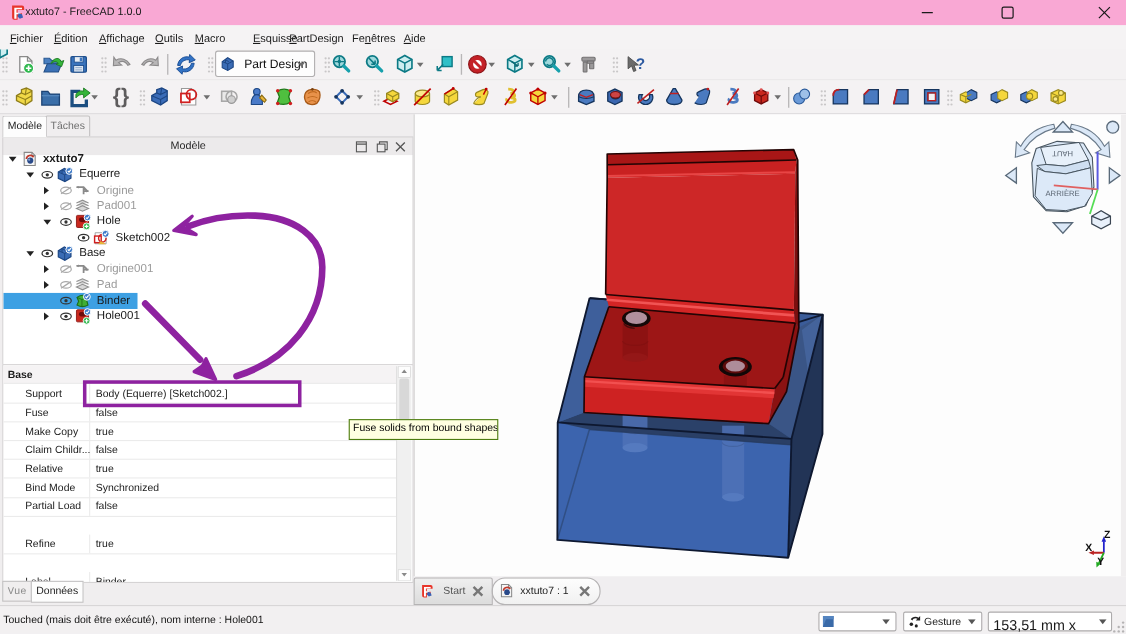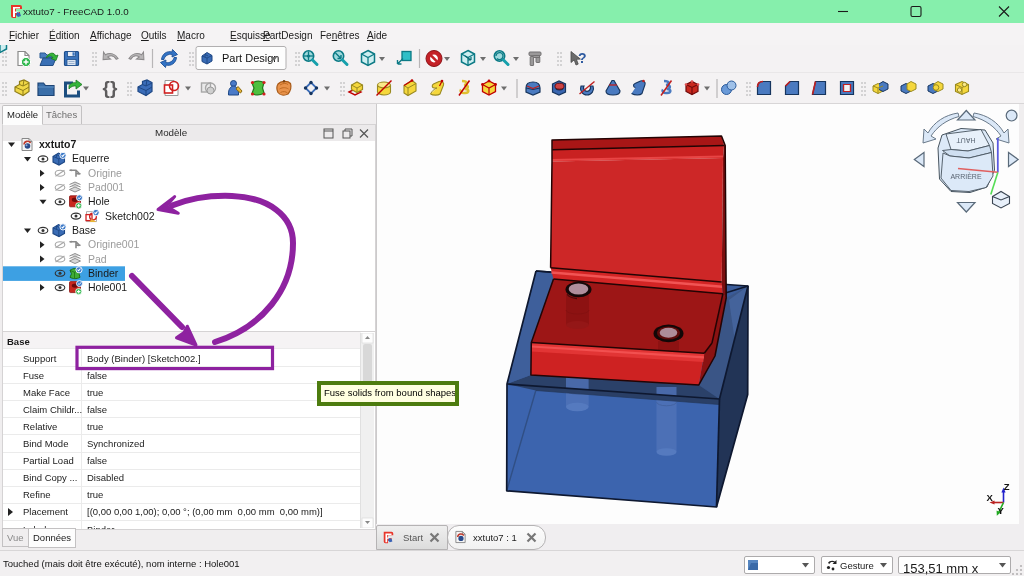--- a/index.html
+++ b/index.html
@@ -1,19 +1,19 @@
 <!DOCTYPE html>
 <html><head>
 <meta charset="utf-8">
 <style>
   html,body{margin:0;padding:0;}
   body{width:1024px;height:576px;overflow:hidden;position:relative;
        font-family:"Liberation Sans",sans-serif;background:#f3f1f2;font-size:12px;color:#1a1a1a;}
   .abs{position:absolute;}
-  #titlebar{left:0;top:0;width:1024px;height:23px;background:#86efac;}
+  #titlebar{left:0;top:0;width:1024px;height:23px;background:#f9a8d4;}
   #titletxt{left:23px;top:6px;font-size:9.8px;color:#1b1b1b;}
   #winctl{right:0;top:0;width:200px;height:23px;}
   #menubar{left:0;top:23px;width:1024px;height:22px;background:#f5f3f4;}
   .mi{position:absolute;top:7px;font-size:10px;color:#1b1b1b;}
   .mi u{text-decoration:underline;}
   #tb1{left:0;top:45px;width:1024px;height:27px;background:#f4f2f3;border-bottom:1px solid #e9e7e8;}
   #tb2{left:0;top:73px;width:1024px;height:30px;background:#f4f2f3;border-bottom:1px solid #d8d6d7;}
   #dock{left:2px;top:104px;width:374px;height:446px;}
   .dtab{position:absolute;top:1px;height:18px;font-size:9.5px;line-height:18px;padding:0 4px;
         border:1px solid #c3c1c2;background:#f0eeef;color:#6e6e6e;border-radius:2px 2px 0 0;}
@@ -32,21 +32,21 @@
   #btabs{left:2px;top:528px;width:372px;height:19px;}
   .btab{position:absolute;top:0;height:17px;line-height:17px;font-size:9.5px;padding:0 4px;
         border:1px solid #c3c1c2;background:#f0eeef;color:#8a8a8a;}
   .btab.active{background:#fdfdfd;color:#1a1a1a;z-index:3;height:18px;}
   #viewport{left:376px;top:104px;width:648px;height:420px;background:#fdfdfd;border-left:1px solid #cccacb;}
   #tabbar{left:376px;top:524px;width:648px;height:26px;background:#f0eef0;}
   .vtab{position:absolute;top:1px;height:23px;border:1px solid #b5b3b4;border-radius:2px 2px 0 0;font-size:9.5px;}
   #statusbar{left:0;top:550px;width:1024px;height:26px;background:#f2f0f1;border-top:1px solid #d8d6d7;}
   #stattext{position:absolute;left:3px;top:7px;font-size:9.5px;color:#111;text-align:right;}
   .combo{position:absolute;background:#fff;border:1px solid #adabac;border-radius:2px;}
-  #tooltip{left:317px;top:381px;width:131px;height:13px;background:#ffffe1;border:4px solid #4d7c0f;
+  #tooltip{left:317px;top:381px;width:131px;height:13px;background:#ffffe1;border:1px solid #4d7c0f;
            font-size:9.5px;padding:2px 0 2px 3px;color:#000;z-index:40;white-space:nowrap;overflow:hidden;}
   #overlay{left:0;top:0;width:1024px;height:576px;z-index:30;pointer-events:none;}
 </style>
 </head>
 <body>
 <div class="abs" id="titlebar">
   <svg class="abs" style="left:9px;top:4px" width="15" height="15" viewBox="0 0 15 15">
     <path d="M2 1 h9 a2 2 0 0 1 2 2 v2 h-6 v3 h4 v3 h-4 v3 h-3 a2 2 0 0 1 -2 -2 z" fill="#e8352a"></path>
     <path d="M4 3 h7 v1.5 h-5 v3 h3.5 v1.5 h-3.5 v4 h-2 z" fill="#fff"></path>
     <path d="M8 8 l3 1 1 3 -3 1 -2 -2 z" fill="#3a62b5"></path>
@@ -503,30 +503,30 @@
 <span class="trow" style="left:85px;top:124.8px">Binder</span>
 <span class="trow" style="left:85px;top:139.1px">Hole001</span>
 </div>
 <div class="abs" id="props">
   <div class="prow" style="top:0;height:16px;background:#f5f3f4;">
       <span class="pname" style="left:4px;font-weight:bold;">Base</span>
     </div>
   <div class="prow" style="top:17px">
       <div class="pdiv"></div>
       <span class="pname">Support</span>
-      <span class="pval">Body (Binder) [Sketch002.]</span>
+      <span class="pval">Body (Equerre) [Sketch002.]</span>
     </div>
   <div class="prow" style="top:34.1px">
       <div class="pdiv"></div>
       <span class="pname">Fuse</span>
       <span class="pval">false</span>
     </div>
   <div class="prow" style="top:51.2px">
       <div class="pdiv"></div>
-      <span class="pname">Make Face</span>
+      <span class="pname">Make Copy</span>
       <span class="pval">true</span>
     </div>
   <div class="prow" style="top:68.3px">
       <div class="pdiv"></div>
       <span class="pname">Claim Childr...</span>
       <span class="pval">false</span>
     </div>
   <div class="prow" style="top:85.4px">
       <div class="pdiv"></div>
       <span class="pname">Relative</span>
@@ -535,53 +535,40 @@
   <div class="prow" style="top:102.5px">
       <div class="pdiv"></div>
       <span class="pname">Bind Mode</span>
       <span class="pval">Synchronized</span>
     </div>
   <div class="prow" style="top:119.6px">
       <div class="pdiv"></div>
       <span class="pname">Partial Load</span>
       <span class="pval">false</span>
     </div>
-  <div class="prow" style="top:136.7px">
-      <div class="pdiv"></div>
-      <span class="pname">Bind Copy ...</span>
-      <span class="pval">Disabled</span>
-    </div>
   <div class="prow" style="top:153.8px">
       <div class="pdiv"></div>
       <span class="pname">Refine</span>
       <span class="pval">true</span>
-    </div>
-  <div class="prow" style="top:170.9px">
-      <div class="pdiv"></div>
-      <svg style="position:absolute;left:4px;top:5px" width="7" height="8">
-        <path d="M1 0 L6 4 L1 8 Z" fill="#222"></path>
-      </svg>
-      <span class="pname" style="left:20px">Placement</span>
-      <span class="pval">[(0,00 0,00 1,00); 0,00 °; (0,00 mm&nbsp; 0,00 mm&nbsp; 0,00 mm)]</span>
     </div>
   <div class="prow" style="top:188px">
       <div class="pdiv"></div>
       <span class="pname">Label</span>
       <span class="pval">Binder</span>
     </div>
   <div id="vscroll"><svg width="13" height="195">
         <rect x="1" y="0" width="11" height="10" fill="#fdfdfd" stroke="#d0d0d0" stroke-width="0.5"></rect>
         <path d="M4 6 l2.5 -3 l2.5 3 z" fill="#888"></path>
         <rect x="1" y="185" width="11" height="10" fill="#fdfdfd" stroke="#d0d0d0" stroke-width="0.5"></rect>
         <path d="M4 188 l2.5 3 l2.5 -3 z" fill="#888"></path>
         <rect x="2" y="11" width="9" height="52" rx="2" fill="#d8d8d8"></rect>
       </svg></div>
 </div>
 <div class="abs" id="btabs">
-  <span class="btab" style="left:0;">Vue</span>
+  <span class="btab" style="left:0;font-family:Liberation Mono, monospace;">Vue</span>
   <span class="btab active" style="left:26px;">Données</span>
 </div>
 <svg class="abs" id="viewport" width="648" height="420" viewBox="0 0 648 420">
 <rect x="0" y="0" width="648" height="420" fill="#fdfdfd"></rect>
 
 <g stroke-linejoin="round">
 
   <polygon points="130,280 159,167 371,182 342.5,295" fill="#3b5c99"></polygon>
 
   <polygon points="349,194 371,182 342.5,295 321.7,281.1 338,252" fill="#3a5586"></polygon>

